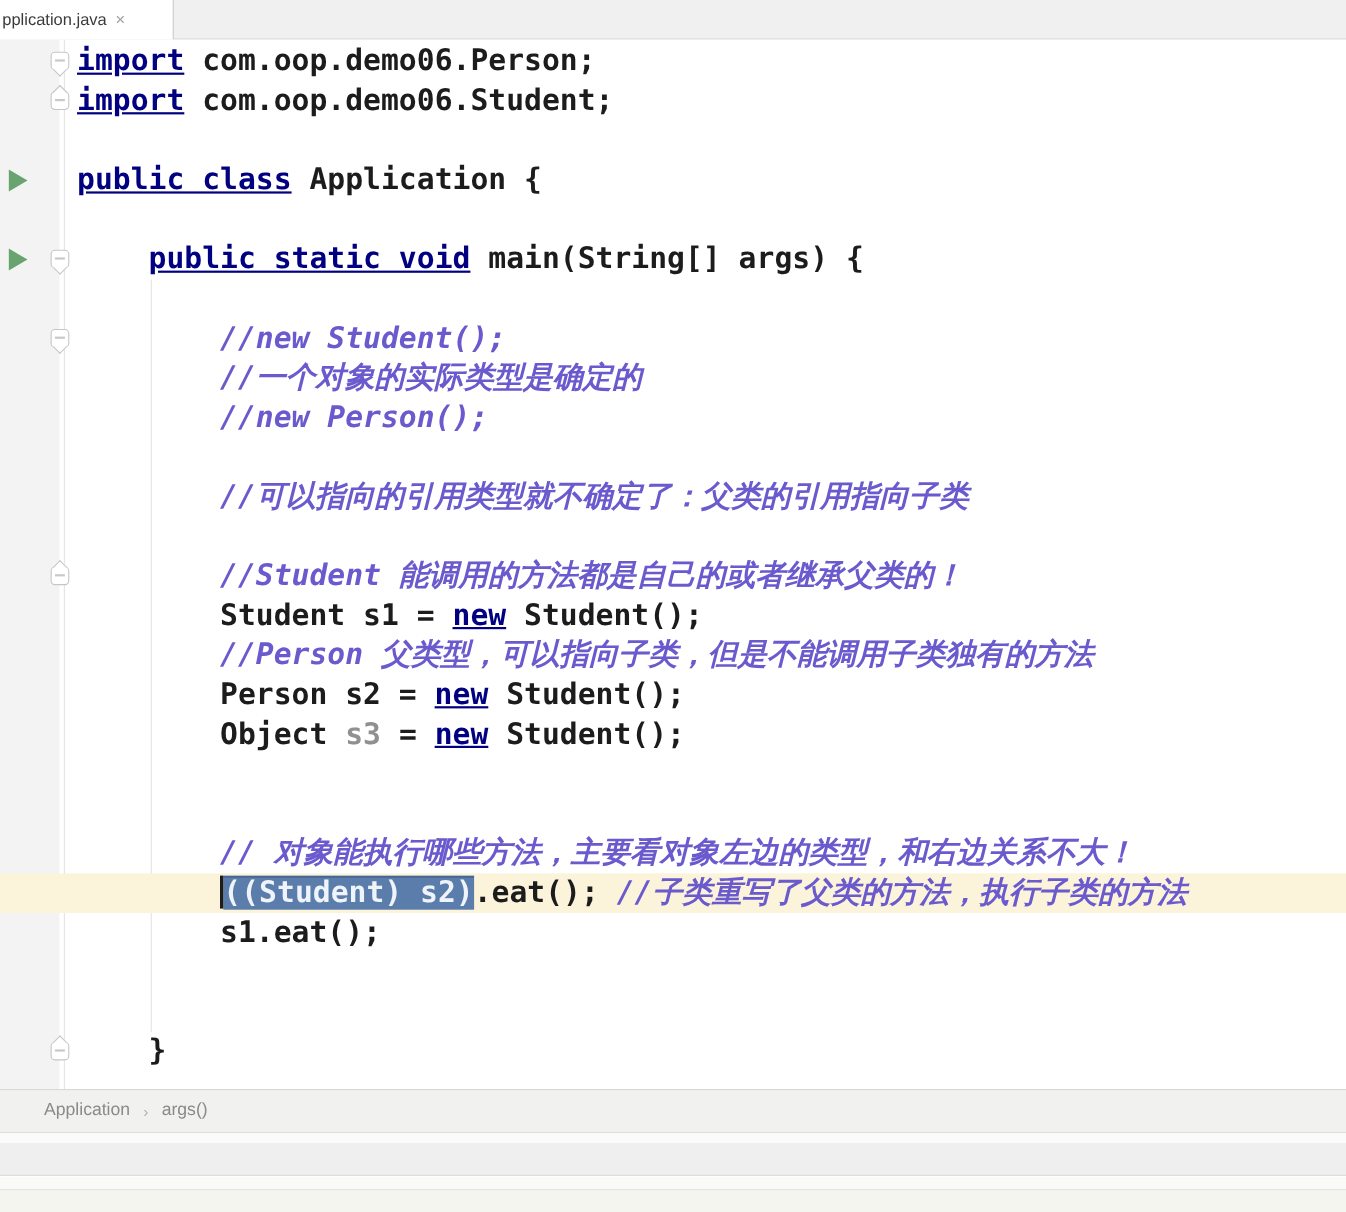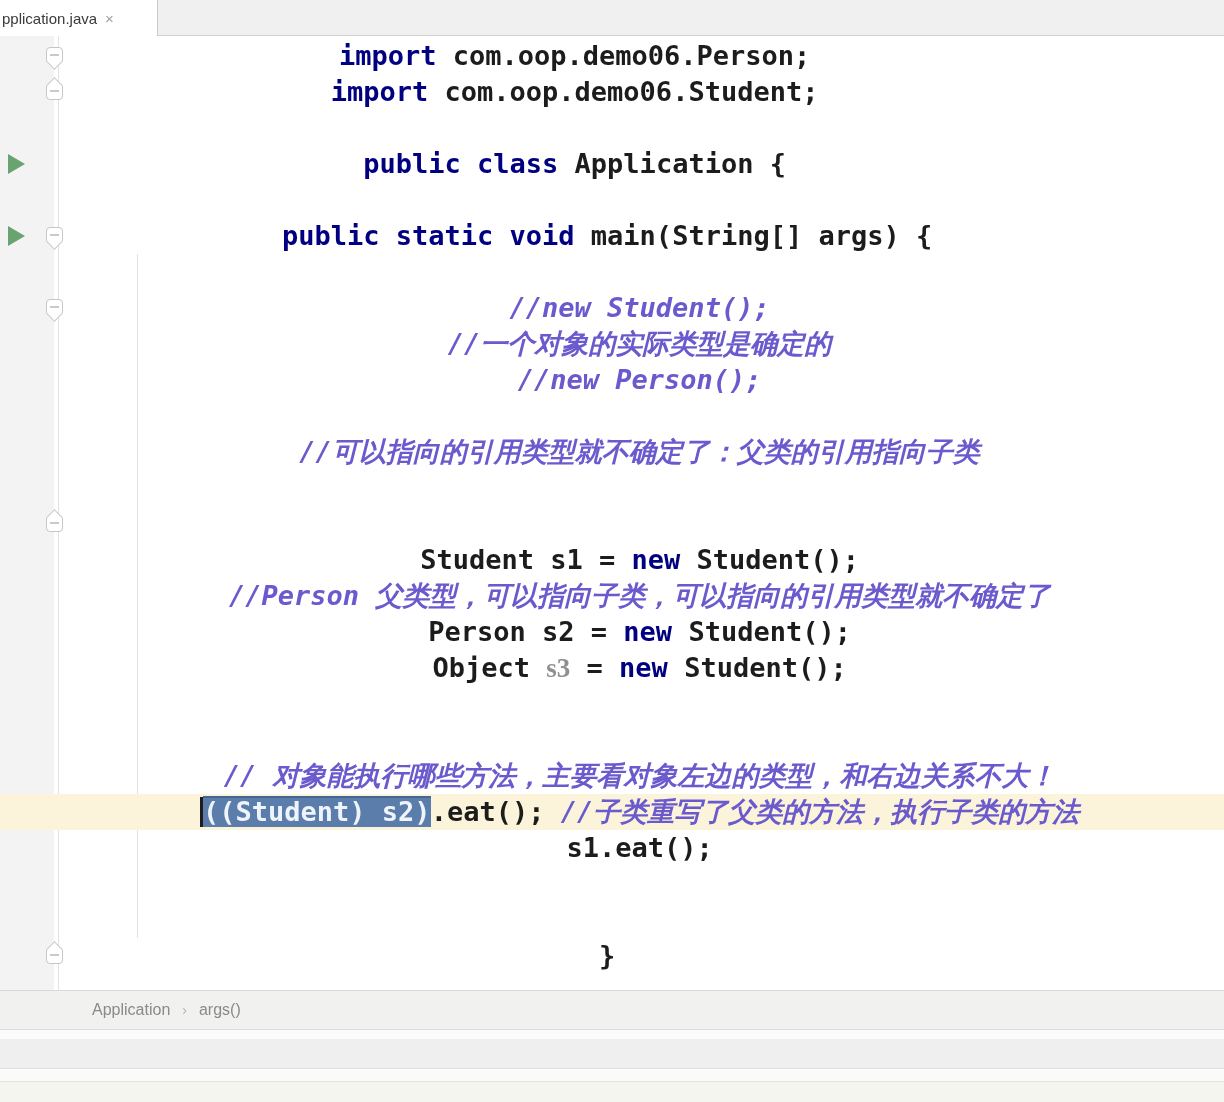--- a/index.html
+++ b/index.html
@@ -1,17 +1,17 @@
 <!DOCTYPE html>
 <html style="--kw: #000080; --pl: #1C1C1C; --cm: #6A5ACD; --gy: #909090; --selbg: #5B7DAB; --seltx: #EFF3FA; --linebg: #FBF4DA; --arrow: #69A36F;"><head>
 <meta charset="utf-8">
 <style>
   html,body{margin:0;padding:0;background:#fff;}
   #app{position:relative;width:1224px;height:1102px;overflow:hidden;background:#fff;
-       font-family:"Liberation Sans",sans-serif;text-align:center;}
+       font-family:"Liberation Sans",sans-serif;}
 
   
   .tabbar{position:absolute;left:0;top:0;width:1224px;height:36px;background:#F0F0F0;
           border-bottom:1px solid #D2D2D2;box-sizing:border-box;}
   .tab{position:absolute;left:0;top:0;height:36px;width:158px;background:#FFFFFF;
        border-right:1px solid #C9C9C9;box-sizing:border-box;display:flex;align-items:center;
        padding:0 8px 0 2px;}
   .tab-title{font-size:15px;color:#3A3A3A;white-space:nowrap;overflow:hidden;}
   .tab-close{margin-left:8px;font-size:15px;color:#9E9E9E;line-height:1;}
 
@@ -19,45 +19,45 @@
   .editor{position:absolute;left:0;top:36px;width:1224px;height:954px;background:#fff;overflow:hidden;}
   .gutter-bg{position:absolute;left:0;top:0;width:54px;height:100%;background:#F3F3F3;z-index:1;}
   .fold-line{position:absolute;left:58px;top:0;width:1px;height:100%;background:#E3E3E3;z-index:2;}
   .indent-guide{position:absolute;left:137px;top:218px;width:1px;height:684px;background:#E3E3E3;z-index:2;}
   .caret-line-highlight{position:absolute;left:0;width:100%;height:36px;background:var(--linebg);z-index:3;}
 
   .code{position:absolute;left:70px;top:2px;z-index:5;}
   .line{height:36px;line-height:36px;white-space:pre;
         font-family:"DejaVu Sans Mono",monospace;font-weight:bold;font-size:27px;
         letter-spacing:0;}
-  .seg-kw{color:var(--kw);}
+  .seg-kw{color:var(--kw);text-decoration:underline;}
   .seg-pl{color:var(--pl);}
   .seg-cm{color:var(--cm);font-style:italic;}
-  .seg-gy{color:var(--gy);font-family:Liberation Serif, serif;}
+  .seg-gy{color:var(--gy);}
   .seg-sel{background:var(--selbg);color:var(--seltx);box-shadow:inset 0 2px 0 rgba(20,40,80,.28);margin-top:13px;}
   .seg-caret{display:inline-block;width:0;height:30px;border-left:3px solid #1d1d1d;
              vertical-align:middle;transform:translateY(-2px);}
 
   .run-arrow{position:absolute;left:8px;width:0;height:0;z-index:4;
              border-top:10px solid transparent;border-bottom:10px solid transparent;
              border-left:17px solid var(--arrow);}
   .fold-marker{position:absolute;left:46px;width:17px;height:17px;background:#fff;
                border:1.5px solid #C6C6C6;border-radius:4px;z-index:4;box-sizing:border-box;}
   .fold-marker::before{content:"";position:absolute;left:3px;right:3px;top:6px;height:1.5px;background:#C9C9C9;}
   .fold-marker.down::after{content:"";position:absolute;left:3.2px;bottom:-5px;width:8px;height:8px;
                background:#fff;border-right:1.5px solid #C6C6C6;border-bottom:1.5px solid #C6C6C6;
                transform:rotate(45deg);}
   .fold-marker.up::after{content:"";position:absolute;left:3.2px;top:-5px;width:8px;height:8px;
                background:#fff;border-left:1.5px solid #C6C6C6;border-top:1.5px solid #C6C6C6;
                transform:rotate(45deg);}
 
   
   .breadcrumb-bar{position:absolute;left:0;top:990px;width:1224px;height:40px;background:#F1F1F0;
                   border-top:1px solid #D8D8D8;border-bottom:1px solid #DDDDDD;box-sizing:border-box;
-                  display:flex;align-items:center;padding-left:92px;font-size:16px;color:#8A8A8A;}
+                  display:flex;align-items:center;padding-left:40px;font-size:16px;color:#8A8A8A;}
   .crumb{color:#8A8A8A;}
   .crumb-sep{margin:0 12px;color:#B3B3B3;font-size:14px;}
   .strip-a{position:absolute;left:0;top:1030px;width:1224px;height:9px;background:#FBFBFB;}
   .strip-b{position:absolute;left:0;top:1039px;width:1224px;height:30px;background:#EFEFEF;
            border-bottom:1px solid #DCDCDC;box-sizing:border-box;}
   .strip-c{position:absolute;left:0;top:1070px;width:1224px;height:11px;background:#FAFAF8;}
   .strip-d{position:absolute;left:0;top:1081px;width:1224px;height:21px;background:#F5F5F0;
            border-top:1px solid #E2E2E2;box-sizing:border-box;}
 </style>
 </head>
@@ -94,23 +94,23 @@
         <div class="line"><span class="seg-kw">public class</span><span class="seg-pl"> Application {</span></div>
         <div class="line"></div>
         <div class="line"><span class="seg-pl">    </span><span class="seg-kw">public static void</span><span class="seg-pl"> main(String[] args) {</span></div>
         <div class="line"></div>
         <div class="line"><span class="seg-pl">        </span><span class="seg-cm">//new Student();</span></div>
         <div class="line"><span class="seg-pl">        </span><span class="seg-cm">//一个对象的实际类型是确定的</span></div>
         <div class="line"><span class="seg-pl">        </span><span class="seg-cm">//new Person();</span></div>
         <div class="line"></div>
         <div class="line"><span class="seg-pl">        </span><span class="seg-cm">//可以指向的引用类型就不确定了：父类的引用指向子类</span></div>
         <div class="line"></div>
-        <div class="line"><span class="seg-pl">        </span></div>
+        <div class="line"><span class="seg-pl">        </span><span class="seg-cm">//Student 能调用的方法都是自己的或者继承父类的！</span></div>
         <div class="line"><span class="seg-pl">        Student s1 = </span><span class="seg-kw">new</span><span class="seg-pl"> Student();</span></div>
-        <div class="line"><span class="seg-pl">        </span><span class="seg-cm">//Person 父类型，可以指向子类，可以指向的引用类型就不确定了</span></div>
+        <div class="line"><span class="seg-pl">        </span><span class="seg-cm">//Person 父类型，可以指向子类，但是不能调用子类独有的方法</span></div>
         <div class="line"><span class="seg-pl">        Person s2 = </span><span class="seg-kw">new</span><span class="seg-pl"> Student();</span></div>
         <div class="line"><span class="seg-pl">        Object </span><span class="seg-gy">s3</span><span class="seg-pl"> = </span><span class="seg-kw">new</span><span class="seg-pl"> Student();</span></div>
         <div class="line"></div>
         <div class="line"></div>
         <div class="line"><span class="seg-pl">        </span><span class="seg-cm">// 对象能执行哪些方法，主要看对象左边的类型，和右边关系不大！</span></div>
         <div class="line"><span class="seg-pl">        </span><span class="seg-caret"></span><span class="seg-sel">((Student) s2)</span><span class="seg-pl">.eat(); </span><span class="seg-cm">//子类重写了父类的方法，执行子类的方法</span></div>
         <div class="line"><span class="seg-pl">        s1.eat();</span></div>
         <div class="line"></div>
         <div class="line"></div>
         <div class="line"><span class="seg-pl">    }</span></div>

